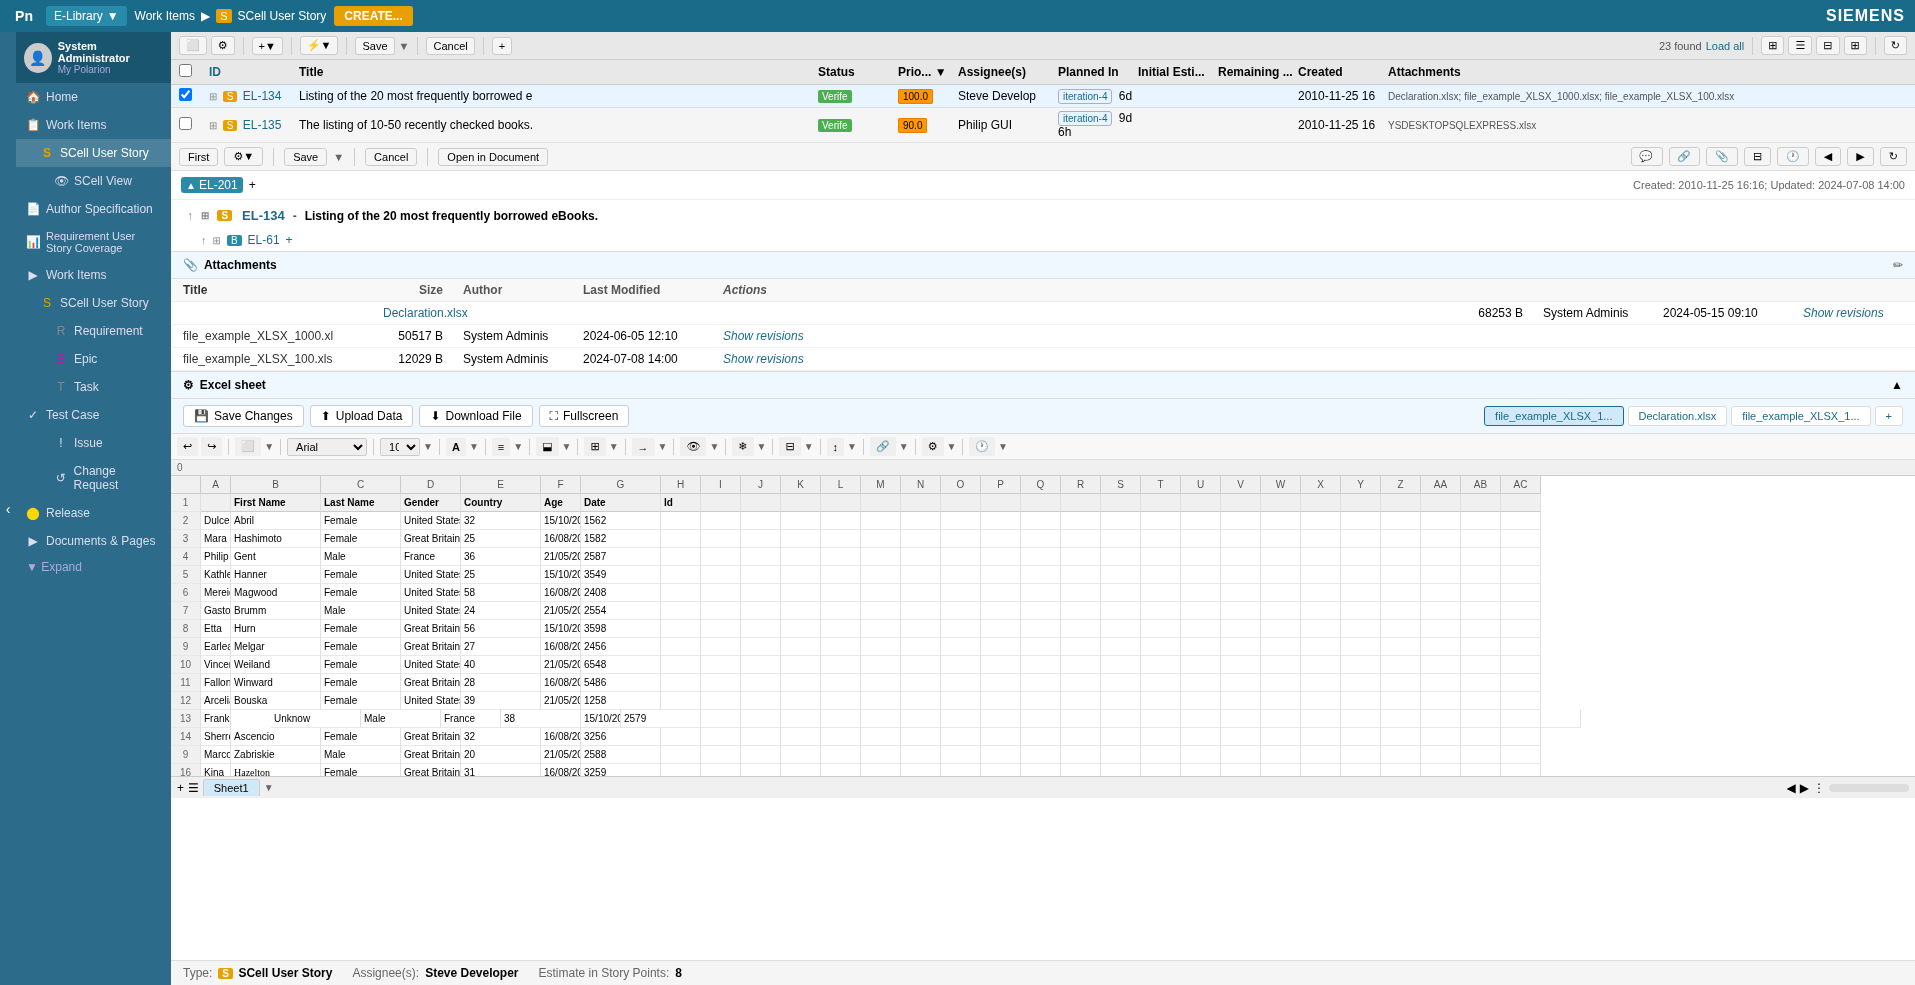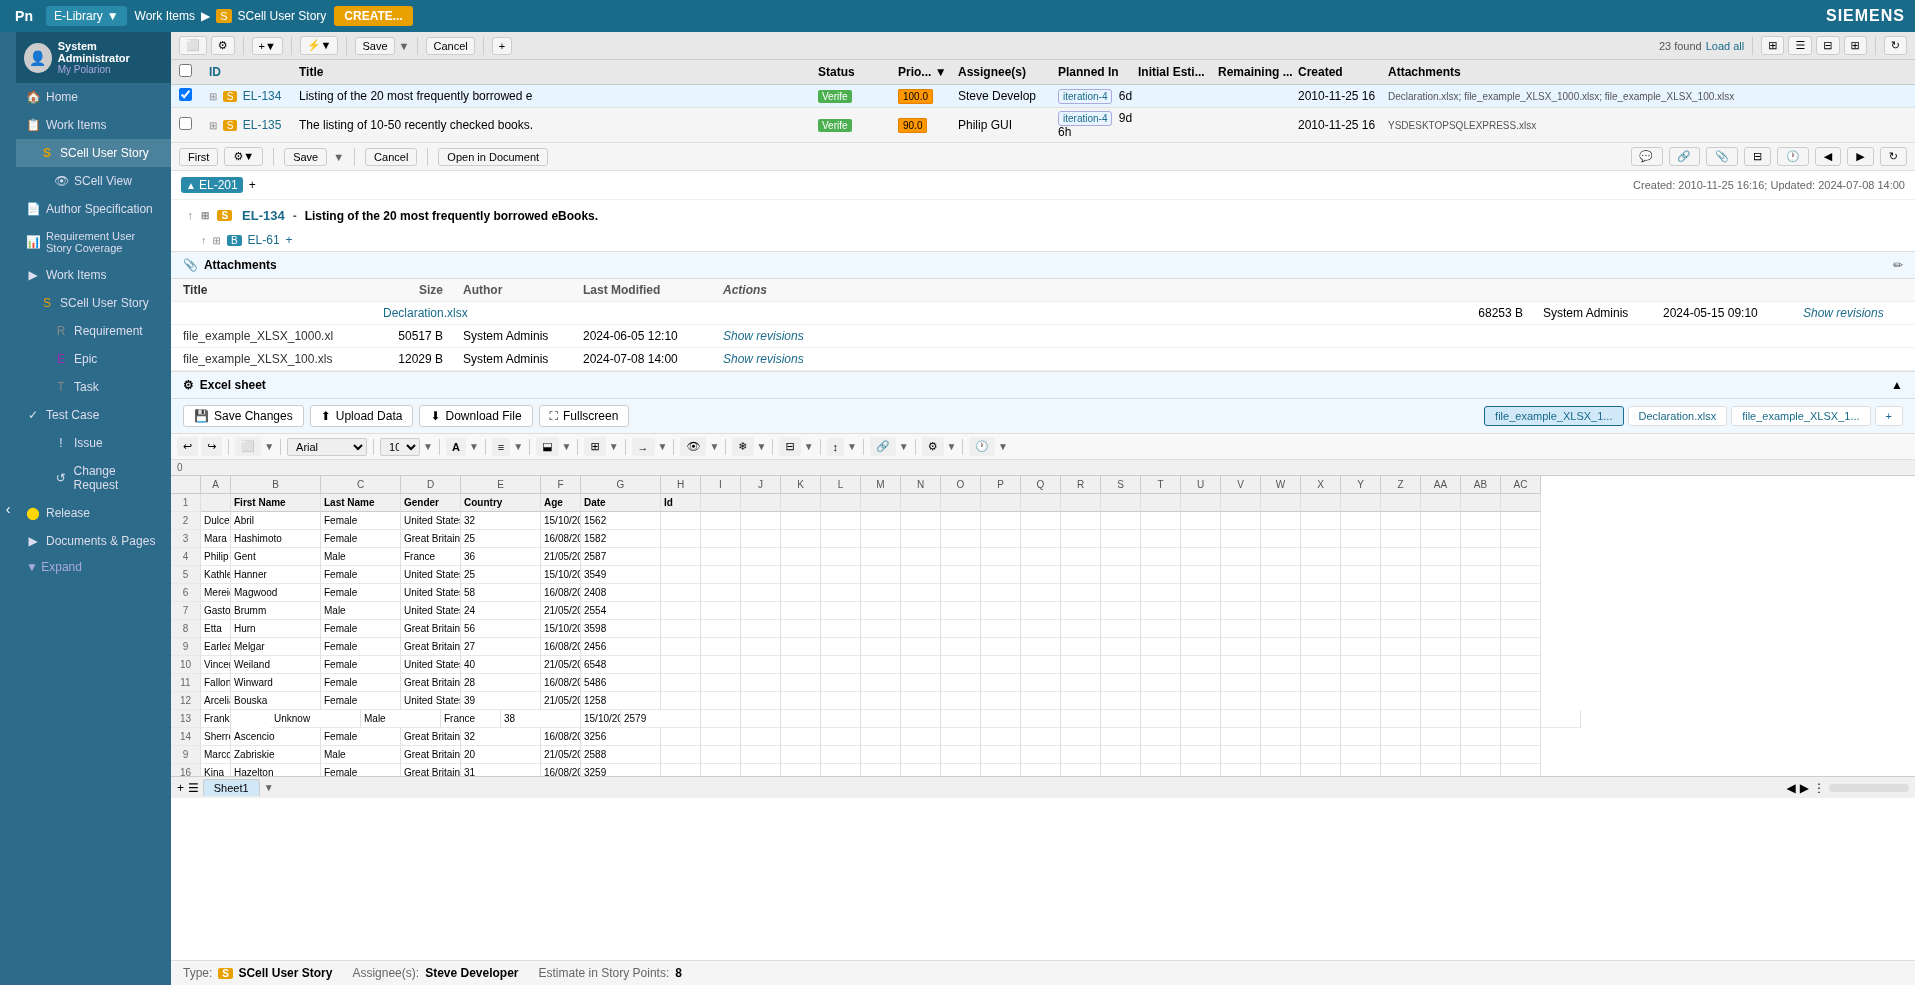--- a/index.html
+++ b/index.html
@@ -1136,21 +1136,21 @@
               <div class="cell " style="min-width: 40px; max-width: 40px;"></div>
               <div class="cell " style="min-width: 40px; max-width: 40px;"></div>
               <div class="cell " style="min-width: 40px; max-width: 40px;"></div>
               <div class="cell " style="min-width: 40px; max-width: 40px;"></div>
               <div class="cell " style="min-width: 40px; max-width: 40px;"></div>
               <div class="cell " style="min-width: 40px; max-width: 40px;"></div>
             </div>
             <div class="cell-row">
               <div class="cell row-num" style="min-width: 30px; max-width: 30px;">16</div>
               <div class="cell " style="min-width: 30px; max-width: 30px;">Kina</div>
-              <div class="cell " style="min-width: 90px; max-width: 90px;">Hazelton</div>
+              <div class="cell " style="min-width: 90px; max-width: 90px; font-family: Liberation Serif, serif;">Hazelton</div>
               <div class="cell " style="min-width: 80px; max-width: 80px;">Female</div>
               <div class="cell " style="min-width: 60px; max-width: 60px;">Great Britain</div>
               <div class="cell " style="min-width: 80px; max-width: 80px;">31</div>
               <div class="cell " style="min-width: 40px; max-width: 40px;">16/08/2016</div>
               <div class="cell " style="min-width: 80px; max-width: 80px;">3259</div>
               <div class="cell " style="min-width: 40px; max-width: 40px;"></div>
               <div class="cell " style="min-width: 40px; max-width: 40px;"></div>
               <div class="cell " style="min-width: 40px; max-width: 40px;"></div>
               <div class="cell " style="min-width: 40px; max-width: 40px;"></div>
               <div class="cell " style="min-width: 40px; max-width: 40px;"></div>

